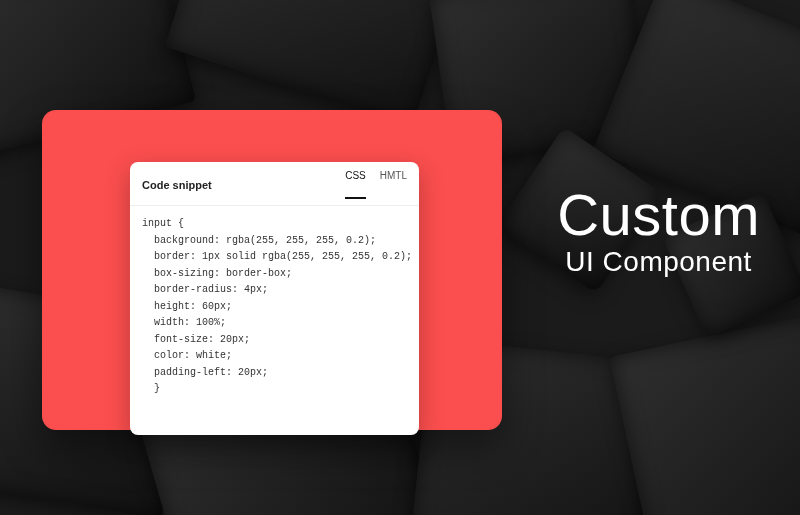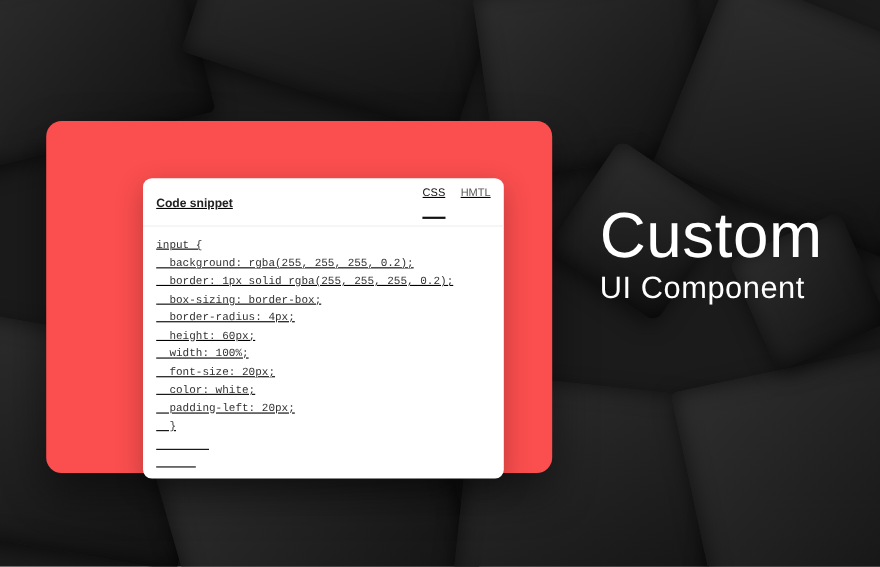--- a/index.html
+++ b/index.html
@@ -12,24 +12,24 @@
   }
   
   .bg-shape {
     position: absolute;
     background: linear-gradient(145deg,#2f2f2f,#111);
     border-radius: 6px;
     box-shadow: inset 0 0 20px rgba(0,0,0,.6), 0 6px 18px rgba(0,0,0,.5);
   }
   .title-block {
     position: absolute;
-    right: 52px;
+    right: 40px;
     top: 185px;
     color: #fff;
-    text-align: left;
+    text-align: center;
   }
   .title-line1 {
     font-size: 58px;
     font-weight: 400;
     letter-spacing: .5px;
     line-height: 1.05;
   }
   .title-line2 {
     font-size: 58px;
     font-weight: 400;
@@ -49,26 +49,25 @@
     width: 460px;
     height: 320px;
     background: #fb4e4e;
     border-radius: 14px;
     box-shadow: 0 18px 40px rgba(0,0,0,.45);
   }
   .snippet-card {
     position: absolute;
     left: 88px;
     top: 52px;
-    width: 328px;
+    width: 289px;
     background: #fff;
     border-radius: 8px;
     box-shadow: 0 8px 24px rgba(0,0,0,.25);
     overflow: hidden;
-    text-decoration: underline;
   }
   .snippet-header {
     display: flex;
     align-items: center;
     justify-content: space-between;
     padding: 8px 12px 6px 12px;
     border-bottom: 1px solid #eee;
   }
   .snippet-title {
     font-size: 11px;

